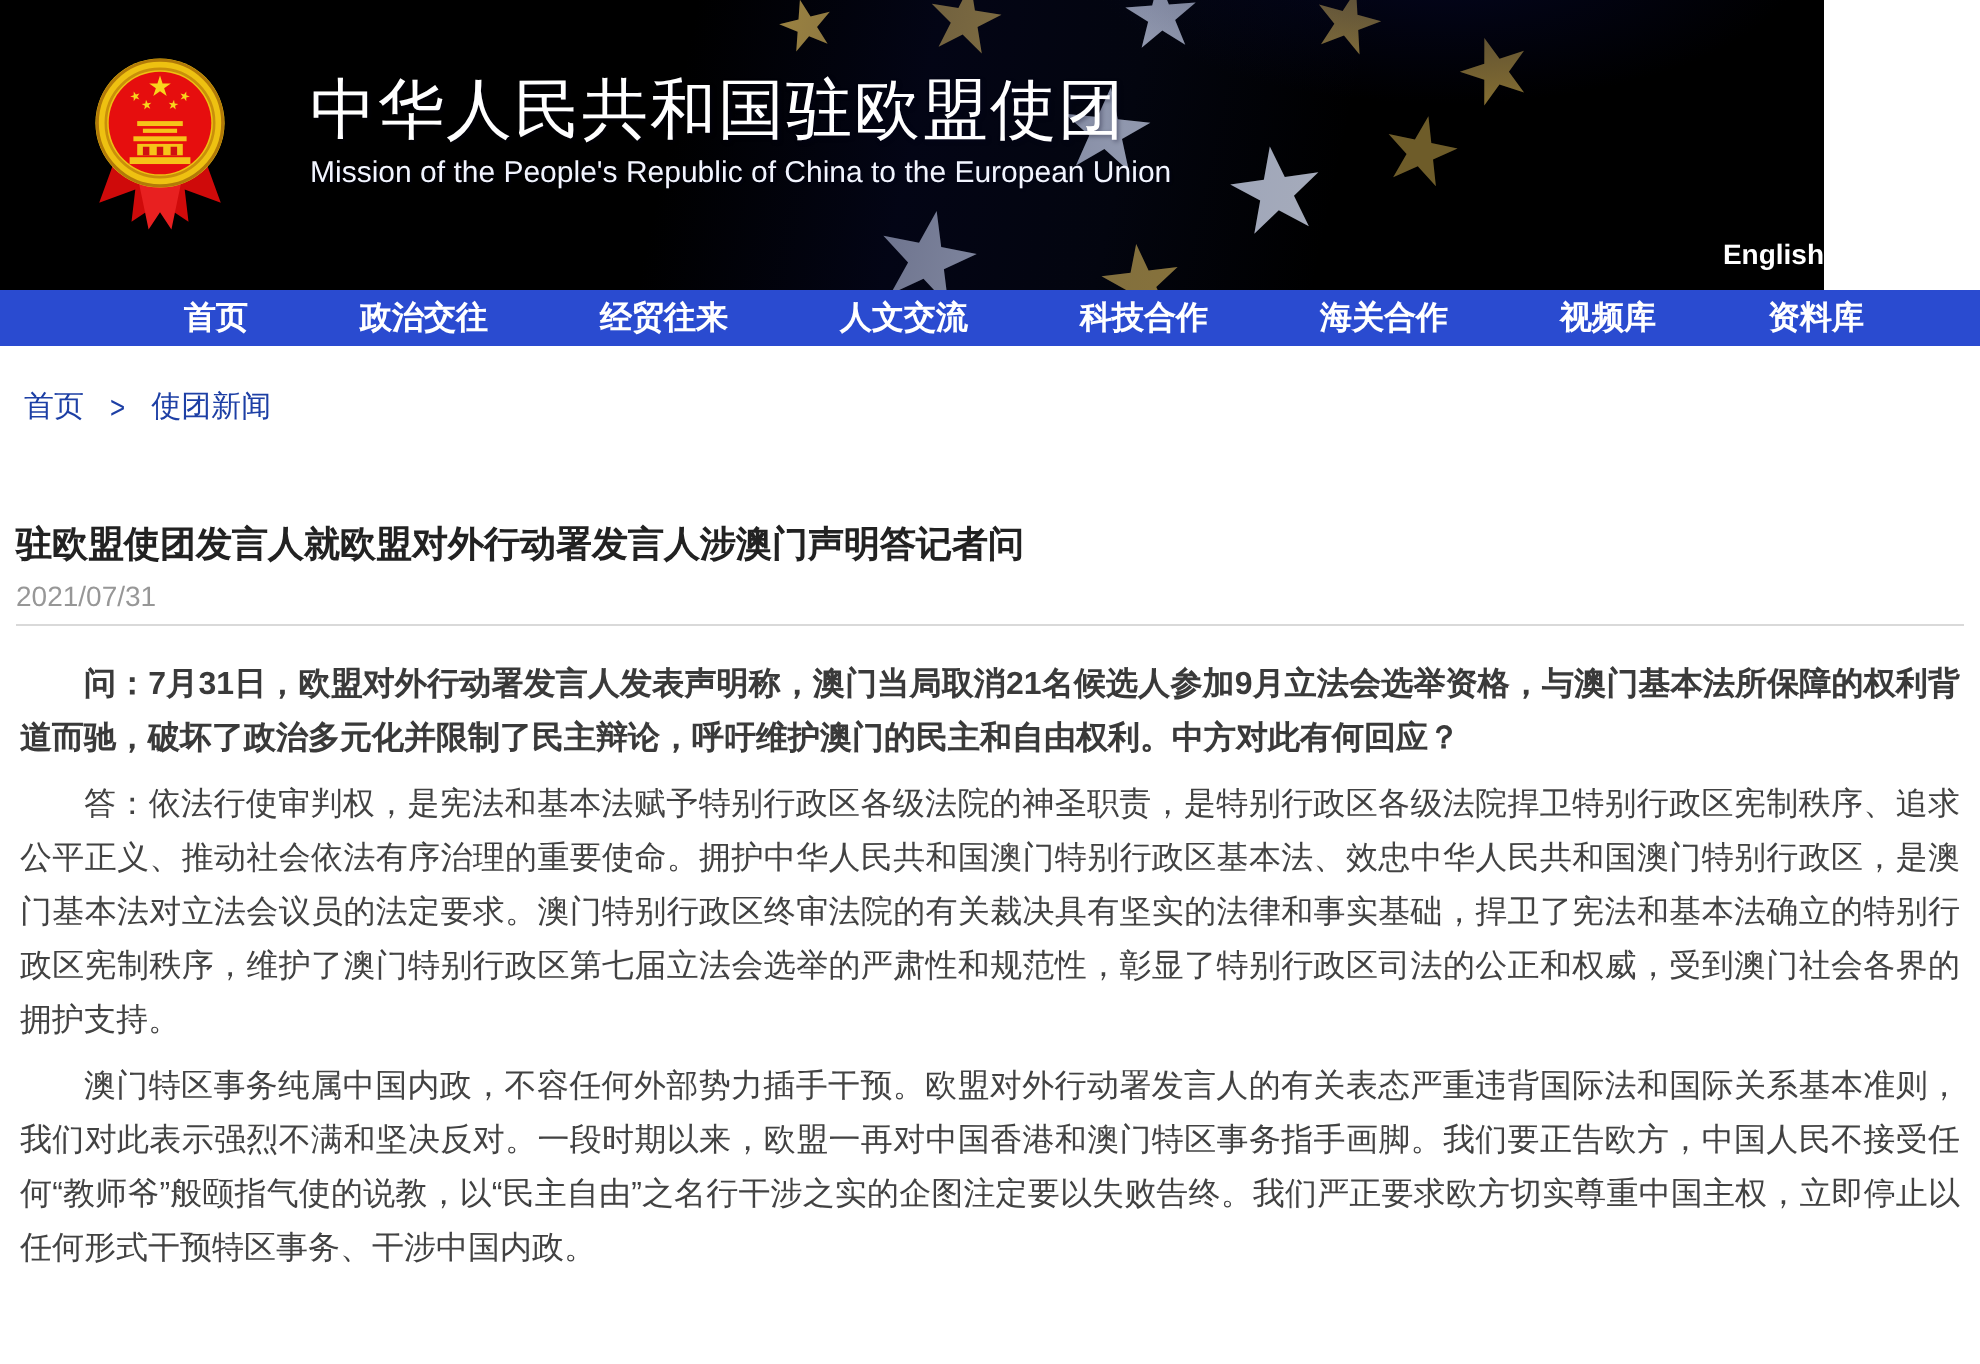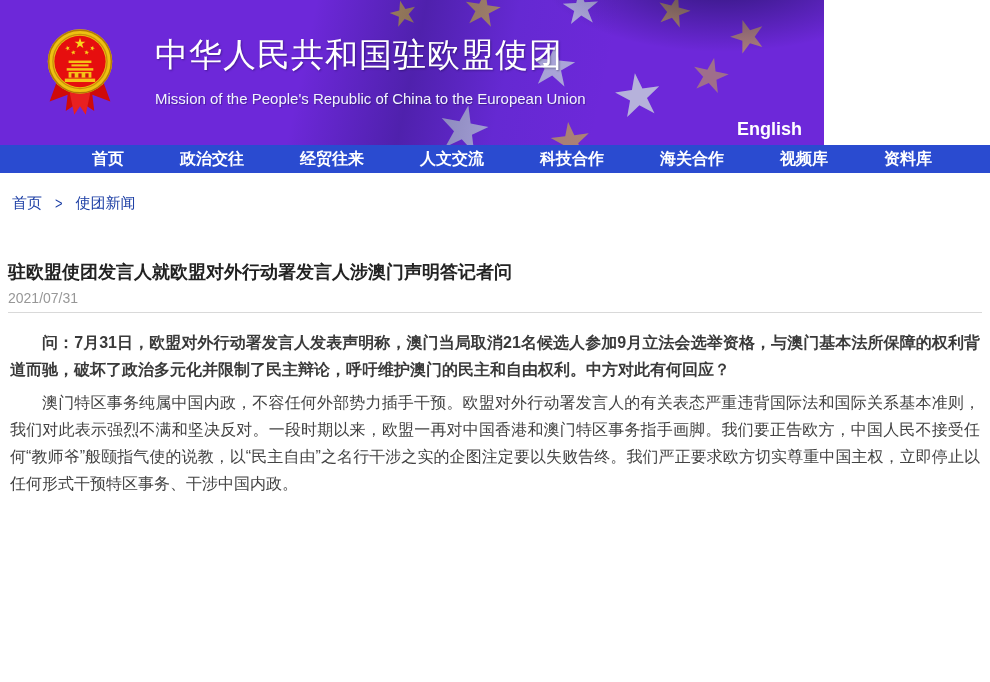--- a/index.html
+++ b/index.html
@@ -4,22 +4,22 @@
 <style>
   * { box-sizing: border-box; }
   html,body { margin:0; padding:0; }
   body {
     width:990px; height:682px; overflow:hidden; background:#ffffff;
     font-family:"Liberation Sans","DejaVu Sans",sans-serif;
   }
 
   
   .header {
-    position:relative; width:824px; height:145px;
-    background:#6d28d9; overflow:hidden;
+    position:relative; width:912px; height:145px;
+    background:#000000; overflow:hidden;
   }
   .flag-decor { position:absolute; inset:0; }
   .star {
     position:absolute; line-height:1; user-select:none;
     font-family:"DejaVu Sans",sans-serif;
   }
   .s1 { left:388px; top:-4px;  font-size:34px; color:#c9a84c; opacity:.85; transform:rotate(-14deg);}
   .s2 { left:462px; top:-14px; font-size:46px; color:#c9a84c; opacity:.8;  transform:rotate(9deg);}
   .s3 { left:560px; top:-16px; font-size:46px; color:#c3cbdc; opacity:.8;  transform:rotate(-4deg);}
   .s4 { left:655px; top:-10px; font-size:42px; color:#c9a84c; opacity:.75; transform:rotate(15deg);}
@@ -31,24 +31,24 @@
   .s10{ left:548px; top:116px; font-size:50px; color:#c9a84c; opacity:.7;  transform:rotate(-7deg);}
   .shade {
     position:absolute; inset:0; pointer-events:none;
     background:
       radial-gradient(ellipse 260px 110px at 722px -25px, rgba(6,10,55,.62), rgba(6,10,55,0) 70%),
       linear-gradient(102deg, rgba(0,0,0,0) 37%, rgba(10,16,70,.30) 50%, rgba(30,50,150,.10) 61%, rgba(0,0,0,0) 73%);
   }
   .logo-area { position:absolute; left:42px; top:24px; z-index:5; display:flex; }
   .titles { position:absolute; left:155px; top:33px; z-index:5; }
   .site-title { color:#ffffff; font-size:33px; letter-spacing:1px; text-shadow:1px 1px 2px rgba(0,0,30,.35); }
-  .site-subtitle { color:#f2f5ff; font-size:15px; margin-top:12px; text-shadow:1px 1px 1px rgba(0,0,30,.3); }
+  .site-subtitle { color:#f2f5ff; font-size:15px; text-shadow:1px 1px 1px rgba(0,0,30,.3); }
   .english-link {
-    position:absolute; right:22px; top:119px; z-index:6;
-    color:#ffffff; font-size:18px; font-weight:bold; text-decoration:none;
+    position:absolute; right:0; top:119px; z-index:6;
+    color:#ffffff; font-size:14px; font-weight:bold; text-decoration:none;
   }
 
   
   .nav {
     display:flex; align-items:center; justify-content:space-between;
     height:28px; background:#2a4bd0; padding:0 58px 0 92px;
   }
   .nav a { color:#ffffff; font-size:16px; font-weight:bold; text-decoration:none; white-space:nowrap; }
 
   
@@ -148,17 +148,18 @@
     <a href="#">使团新闻</a>
   </div>
 
   <div class="article">
     <div class="article-title">驻欧盟使团发言人就欧盟对外行动署发言人涉澳门声明答记者问</div>
     <div class="article-date">2021/07/31</div>
     <hr class="rule">
 
     <div class="body-text">
       <p class="q">问：7月31日，欧盟对外行动署发言人发表声明称，澳门当局取消21名候选人参加9月立法会选举资格，与澳门基本法所保障的权利背道而驰，破坏了政治多元化并限制了民主辩论，呼吁维护澳门的民主和自由权利。中方对此有何回应？</p>
+      <p>答：依法行使审判权，是宪法和基本法赋予特别行政区各级法院的神圣职责，是特别行政区各级法院捍卫特别行政区宪制秩序、追求公平正义、推动社会依法有序治理的重要使命。拥护中华人民共和国澳门特别行政区基本法、效忠中华人民共和国澳门特别行政区，是澳门基本法对立法会议员的法定要求。澳门特别行政区终审法院的有关裁决具有坚实的法律和事实基础，捍卫了宪法和基本法确立的特别行政区宪制秩序，维护了澳门特别行政区第七届立法会选举的严肃性和规范性，彰显了特别行政区司法的公正和权威，受到澳门社会各界的拥护支持。</p>
       <p>澳门特区事务纯属中国内政，不容任何外部势力插手干预。欧盟对外行动署发言人的有关表态严重违背国际法和国际关系基本准则，我们对此表示强烈不满和坚决反对。一段时期以来，欧盟一再对中国香港和澳门特区事务指手画脚。我们要正告欧方，中国人民不接受任何“教师爷”般颐指气使的说教，以“民主自由”之名行干涉之实的企图注定要以失败告终。我们严正要求欧方切实尊重中国主权，立即停止以任何形式干预特区事务、干涉中国内政。</p>
     </div>
   </div>
 
 </div>
 
 </body></html>

